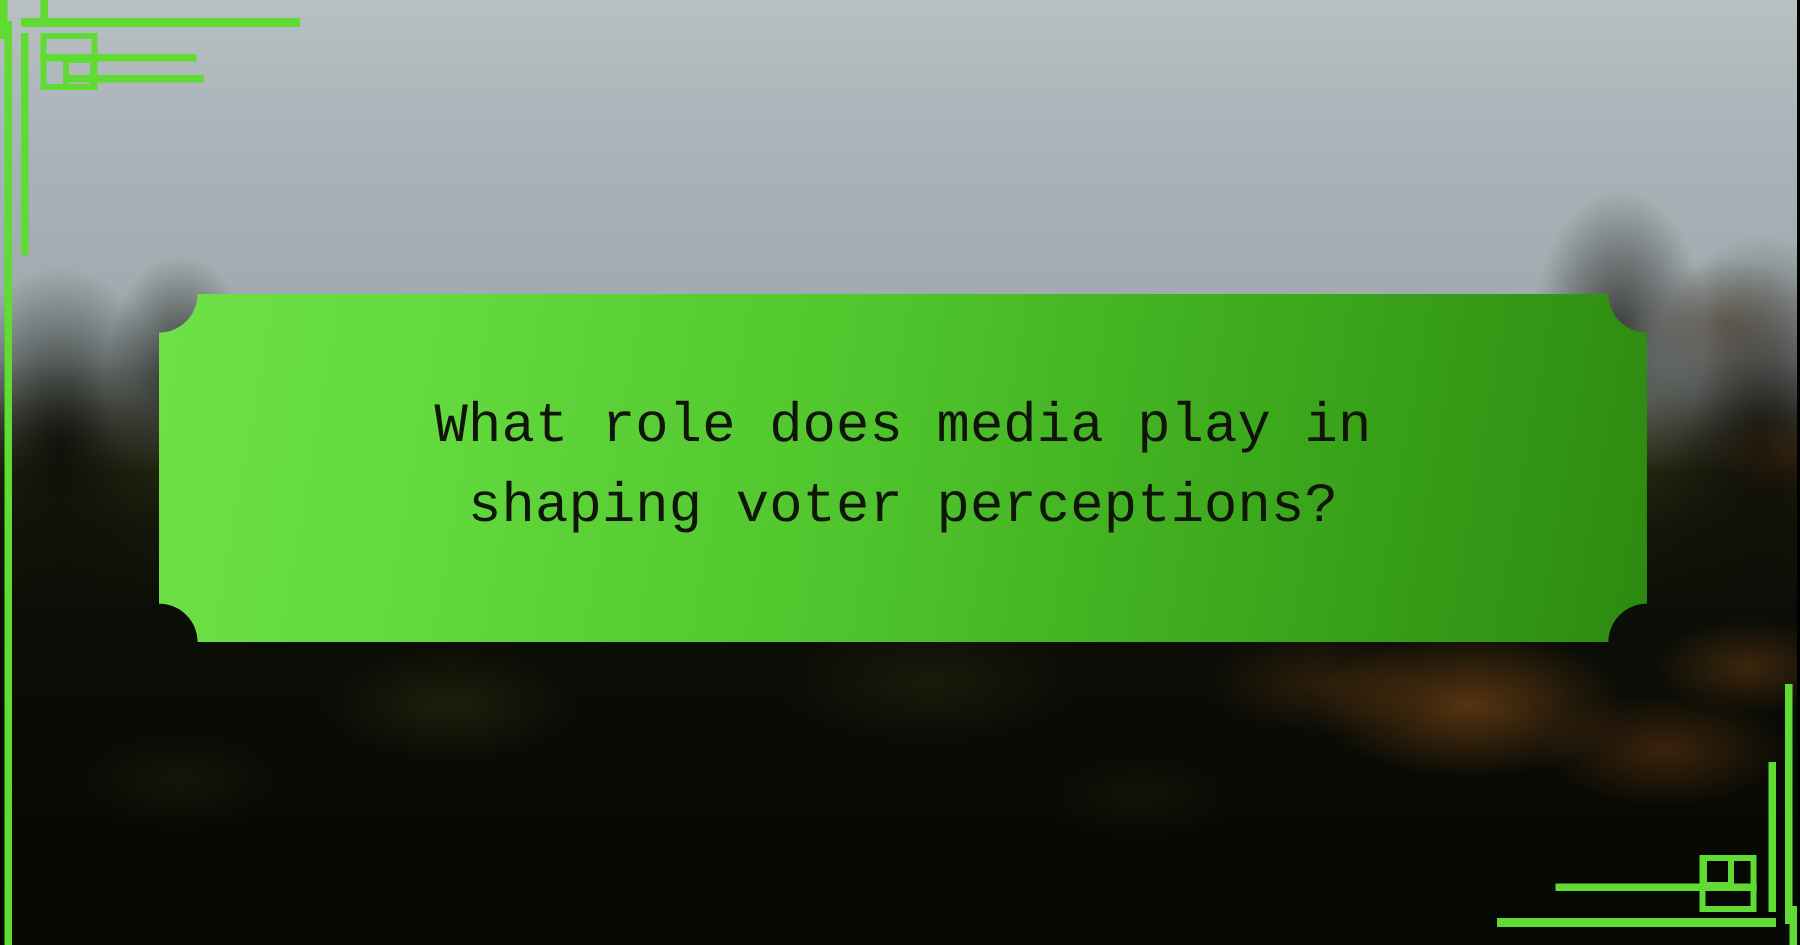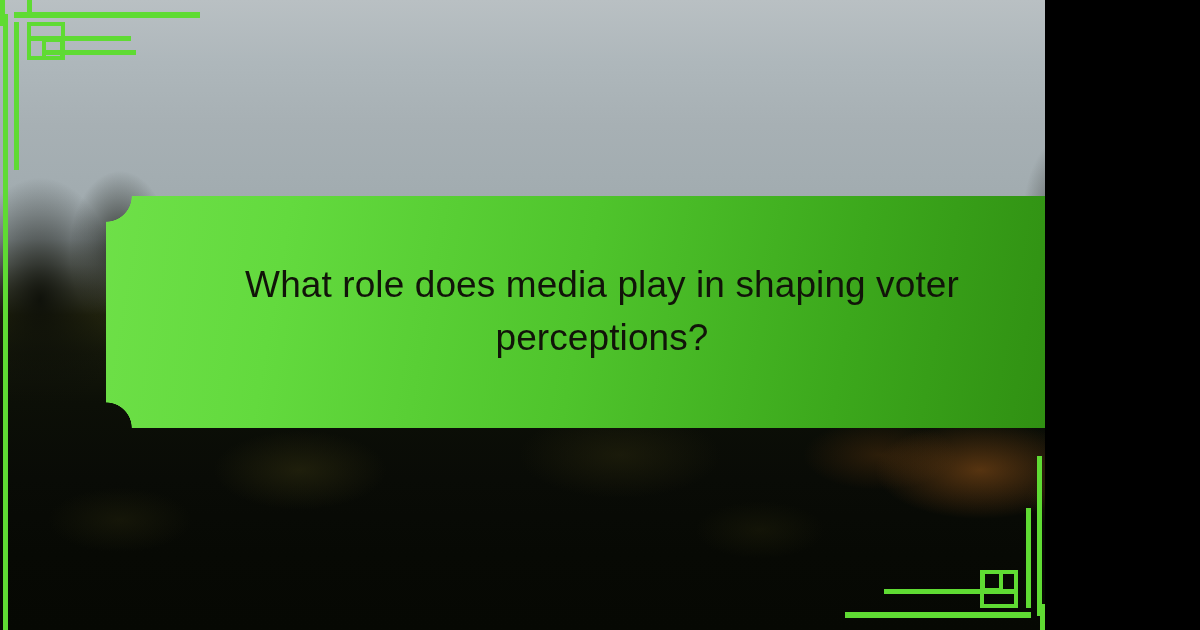--- a/index.html
+++ b/index.html
@@ -3,24 +3,24 @@
 <meta charset="utf-8">
 <title>Question Card</title>
 <style>
   html, body {
     margin: 0;
     padding: 0;
     background: #000;
   }
   .stage {
     position: relative;
-    width: 1045px;
+    width: 1198px;
     height: 630px;
     overflow: hidden;
-    font-family: Liberation Sans, sans-serif;
+    font-family: Liberation Mono, monospace;
   }
 
   
   .bg {
     position: absolute;
     inset: 0;
     background:
       
       radial-gradient(ellipse 150px 70px at 980px 470px, rgba(150,85,25,0.55), rgba(0,0,0,0) 70%),
       radial-gradient(ellipse 120px 55px at 1110px 500px, rgba(120,65,18,0.45), rgba(0,0,0,0) 70%),

